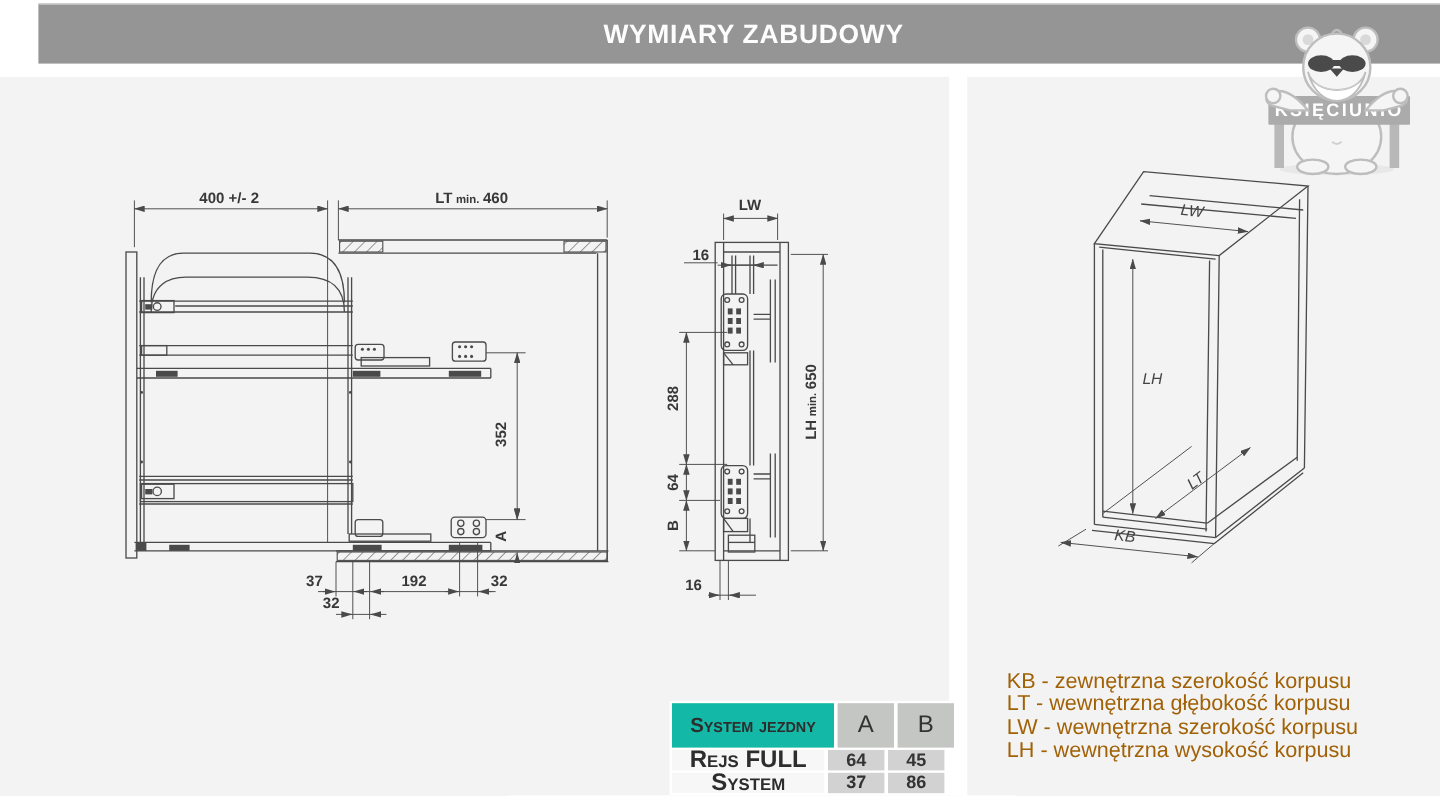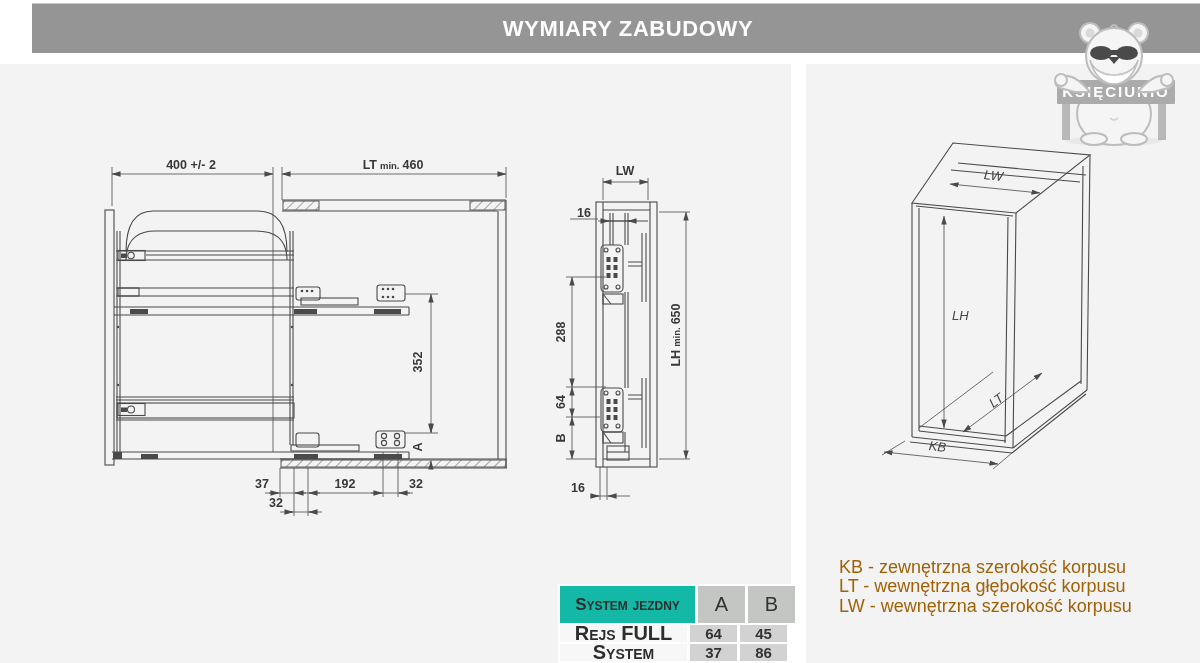--- a/index.html
+++ b/index.html
@@ -275,15 +275,16 @@
       <div class="cell lbl sc">System</div>
       <div class="cell val">37</div>
       <div class="cell val">86</div>
     </div>
   </div>
 
   <div class="legend">
     <div>KB - zewnętrzna szerokość korpusu</div>
     <div>LT - wewnętrzna głębokość korpusu</div>
     <div>LW - wewnętrzna szerokość korpusu</div>
+    <div>LH - wewnętrzna wysokość korpusu</div>
   </div>
 
 </div>
 
 </body></html>

